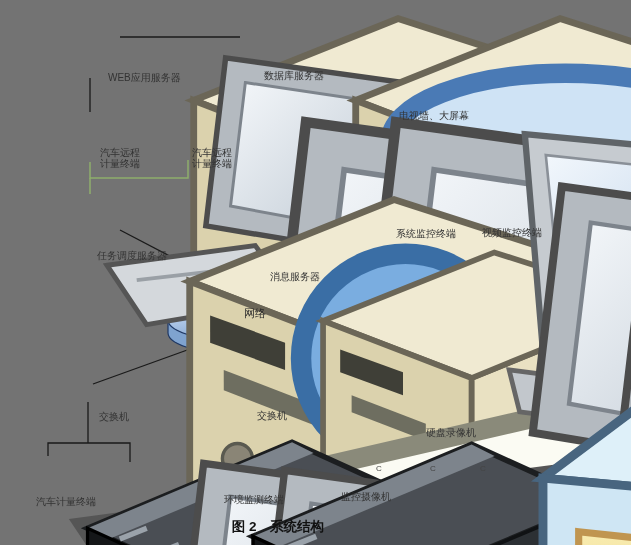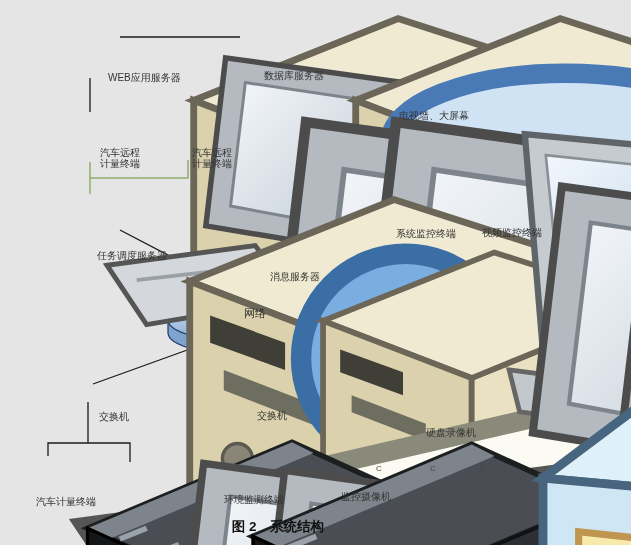--- a/index.html
+++ b/index.html
@@ -1,17 +1,17 @@
 <!DOCTYPE html>
 <html><head>
 <meta charset="utf-8">
 <style>
   html,body{margin:0;padding:0;background:#ffffff;}
   #stage{
-    position:relative;width:631px;height:545px;background:#e5e5e5;overflow:hidden;
+    position:relative;width:631px;height:545px;background:#737373;overflow:hidden;
     font-family:"Liberation Sans", sans-serif;
   }
   svg text{
     font-family:"Liberation Sans", sans-serif;
     fill:#333333;font-size:10px;
   }
   svg text.two-line{font-size:10px;}
   svg text.net{font-size:11px;fill:#2b2b2b;}
   svg text.caption{font-size:13.5px;font-weight:bold;fill:#111111;}
   svg text.cmark{font-size:8px;fill:#444444;}

